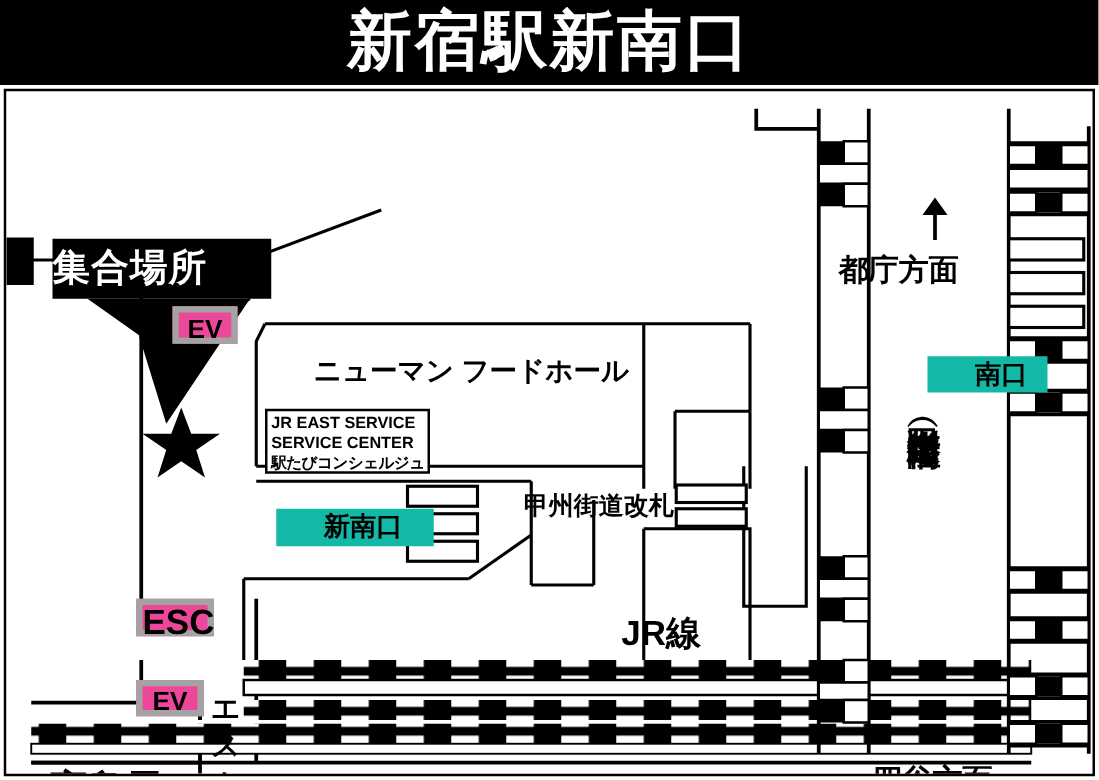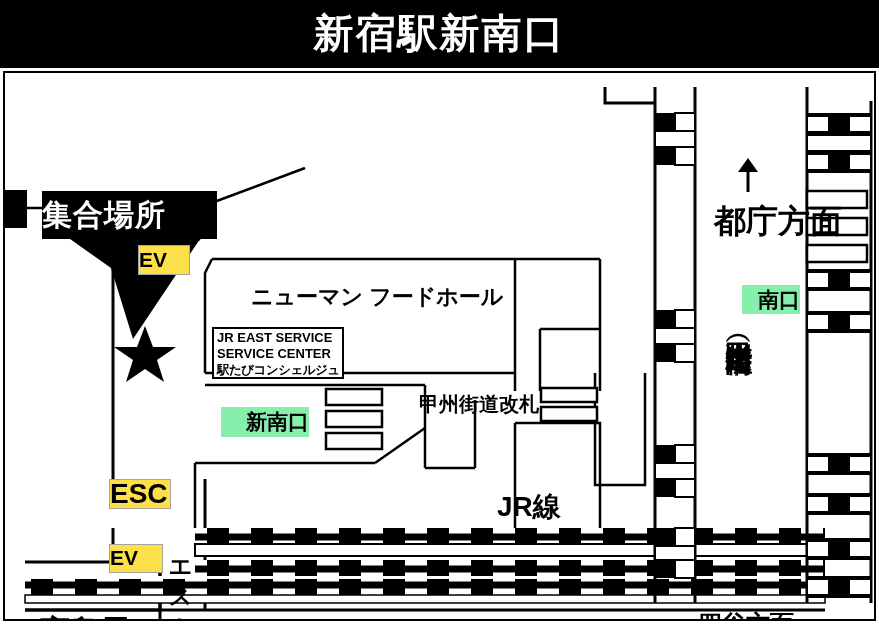--- a/index.html
+++ b/index.html
@@ -20,21 +20,21 @@
     left: 0; top: 0;
     width: 879px; height: 68px;
     background: #000000;
   }
   #title-text {
     position: absolute;
     left: 0; top: 6px;
     width: 879px;
     text-align: center;
     color: #ffffff;
-    font-size: 40px;
+    font-size: 52px;
     font-weight: bold;
     letter-spacing: 2px;
     line-height: 54px;
     white-space: nowrap;
   }
   
   #map-frame {
     position: absolute;
     left: 3px; top: 71px;
     width: 873px; height: 550px;
@@ -65,36 +65,37 @@
     width: 175px; height: 48px;
     line-height: 48px;
     color: #ffffff;
     font-size: 30px;
     font-weight: bold;
     letter-spacing: 1px;
   }
   
   .boxlbl {
     position: absolute;
-    border: 1px solid #a3a3a3;
+    border: 5px solid #a3a3a3;
     box-sizing: border-box;
-    background: #fde047;
+    background: #ec4899;
+    text-align: center;
+    color: #000000;
+    font-weight: bold;
+    z-index: 5;
+  }
+  
+  .badge {
+    position: absolute;
+    background: #14b8a6;
+    color: #000000;
+    font-weight: bold;
     text-align: left;
-    color: #000000;
-    font-weight: bold;
-    z-index: 5;
-  }
-  
-  .badge {
-    position: absolute;
-    background: #86efac;
-    color: #000000;
-    font-weight: bold;
-    text-align: right;
-    z-index: 5;
+    z-index: 5;
+    padding-left: 38px;
   }
   
   .vert {
     position: absolute;
     writing-mode: vertical-rl;
     text-orientation: upright;
     color: #000000;
     font-weight: bold;
     white-space: nowrap;
     z-index: 5;
@@ -340,21 +341,21 @@
     <div class="lbl" style="left:35px; top:538px; font-size:30px;">髙島屋</div>
 
     <div class="badge" style="left:216px; top:334px; width:88px; height:30px; line-height:30px; font-size:21px;">新南口</div>
 
     <div class="badge" style="left:737px; top:212px; width:58px; height:29px; line-height:29px; font-size:21px;">南口</div>
 
     <div class="vert" style="left:161px; top:474px; font-size:23px; letter-spacing:1px;">エスカレーター</div>
 
     <div class="vert" style="left:716px; top:248px; font-size:27px; letter-spacing:1px;">甲州街道（陸橋）</div>
 
-    <div class="lbl" style="left:709px; top:127px; font-size:32px;">都庁方面</div>
+    <div class="lbl" style="left:666px; top:127px; font-size:24px;">都庁方面</div>
     <svg class="mapsvg" style="left:726px; top:85px;" width="34" height="36">
       <path d="M17,4 L17,34" stroke="#000" stroke-width="3" fill="none"></path>
       <polygon points="17,0 27,14 7,14" fill="#000"></polygon>
     </svg>
 
     <div class="lbl" style="left:693px; top:535px; font-size:24px;">四谷方面</div>
 
   </div>
 </div>
 

